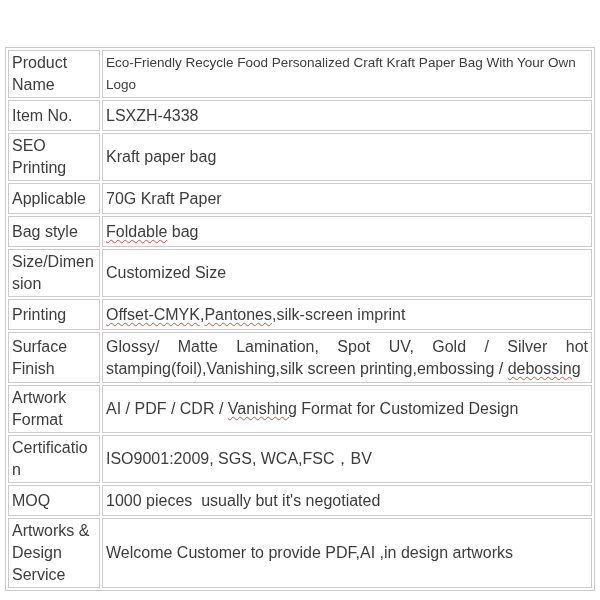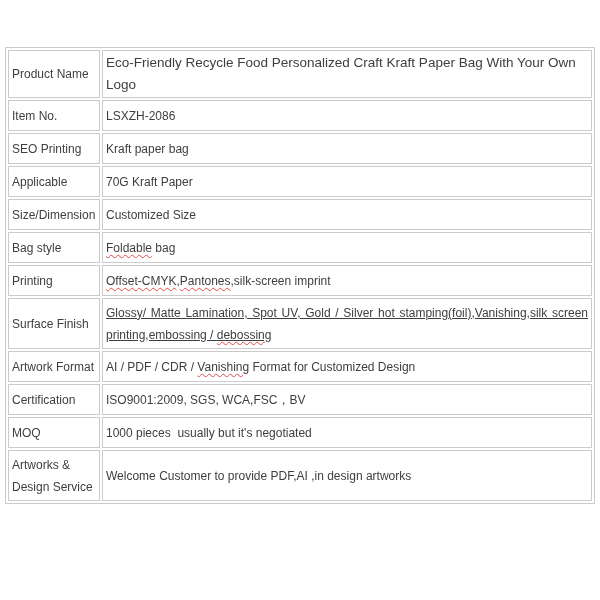--- a/index.html
+++ b/index.html
@@ -21,33 +21,33 @@
     border-spacing: 2px;
     border: 1px solid #cbcbcb;
     background: #ffffff;
     width: 588px;
     table-layout: fixed;
   }
   table.spec td {
     border: 1px solid #cbcbcb;
     background: #ffffff;
     color: #3e3e3e;
-    font-size: 12px;
+    font-size: 16px;
     line-height: 22px;
     vertical-align: middle;
     padding: 1px 3px;
     height: 27px;
     overflow: hidden;
     word-wrap: break-word;
   }
   col.c-label { width: 92px; }
   col.c-value { width: 490px; }
   tr.tall td { height: 47px; }
   td.value.lg { font-size: 13.5px; }
-  td.value.justify { text-align: justify; text-decoration: underline; }
+  td.value.justify { text-align: justify; }
   .sq {
     text-decoration: underline;
     text-decoration-style: wavy;
     text-decoration-color: #e04b4b;
     text-decoration-thickness: 1px;
     text-underline-offset: 2px;
   }
 </style>
 </head>
 <body>
@@ -58,37 +58,37 @@
         <col class="c-label">
         <col class="c-value">
       </colgroup>
     <tbody>
       <tr>
           <td class="label">Product Name</td>
           <td class="value lg">Eco-Friendly Recycle Food Personalized Craft Kraft Paper Bag With Your Own Logo</td>
         </tr>
       <tr>
           <td class="label">Item No.</td>
-          <td class="value">LSXZH-2086</td>
+          <td class="value">LSXZH-4338</td>
         </tr>
       <tr>
           <td class="label">SEO Printing</td>
           <td class="value">Kraft paper bag</td>
         </tr>
       <tr>
           <td class="label">Applicable</td>
           <td class="value">70G Kraft Paper</td>
         </tr>
       <tr>
+          <td class="label">Bag style</td>
+          <td class="value"><span class="sq">Foldable</span><span> bag</span></td>
+        </tr>
+      <tr>
           <td class="label">Size/Dimension</td>
           <td class="value">Customized Size</td>
-        </tr>
-      <tr>
-          <td class="label">Bag style</td>
-          <td class="value"><span class="sq">Foldable</span><span> bag</span></td>
         </tr>
       <tr>
           <td class="label">Printing</td>
           <td class="value"><span class="sq">Offset-CMYK</span><span>,</span><span class="sq">Pantones</span><span>,silk-screen imprint</span></td>
         </tr>
       <tr class="tall">
           <td class="label">Surface Finish</td>
           <td class="value justify"><span>Glossy/ Matte Lamination, Spot UV, Gold / Silver hot stamping(foil),Vanishing,silk screen printing,embossing / </span><span class="sq">debossing</span></td>
         </tr>
       <tr>

